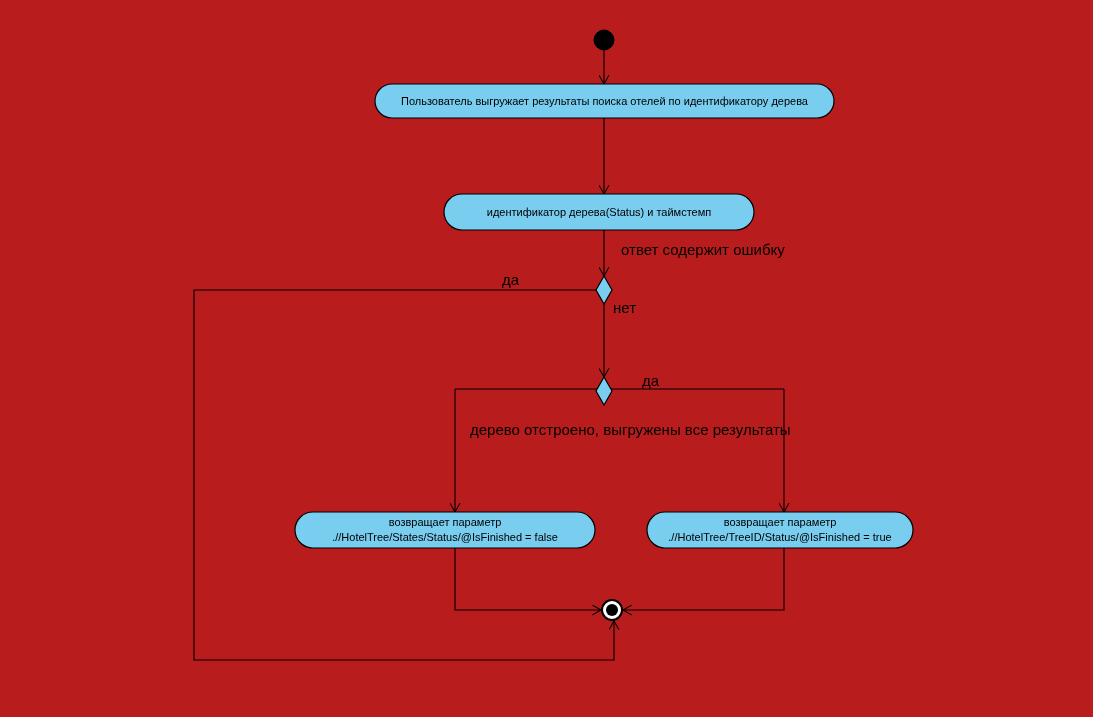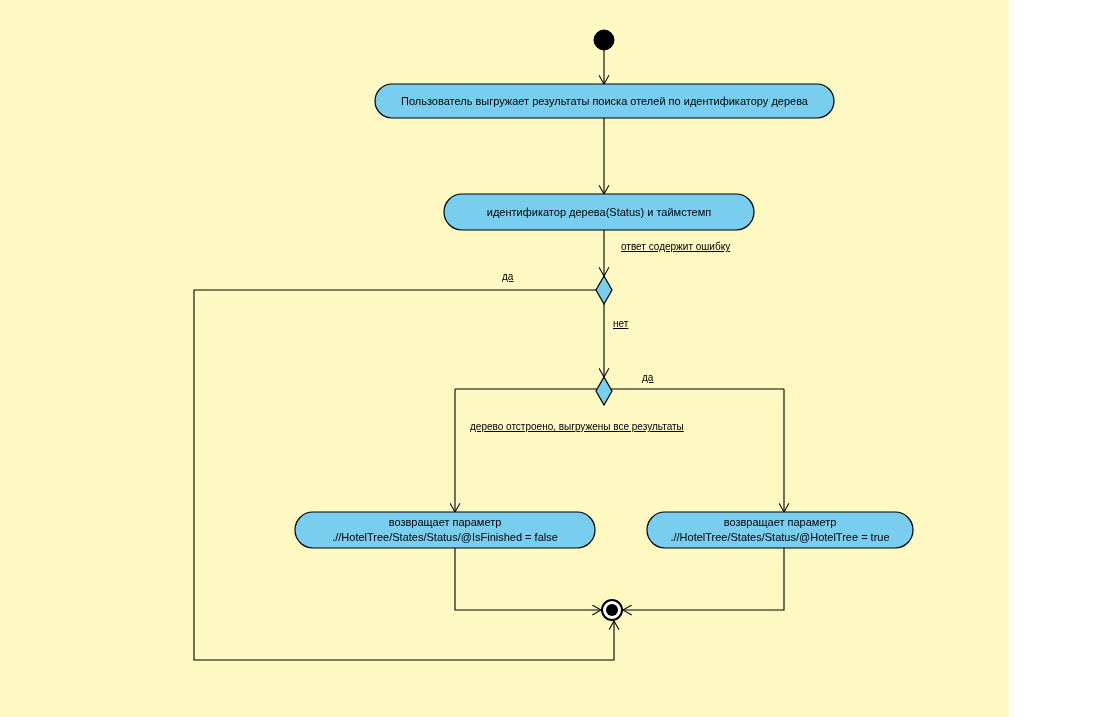--- a/index.html
+++ b/index.html
@@ -8,23 +8,23 @@
     background: #ffffff;
   }
   body {
     width: 1093px;
     height: 717px;
     font-family: "Liberation Sans", sans-serif;
     overflow: hidden;
   }
   #diagram-canvas {
     position: relative;
-    width: 1009px;
+    width: 1093px;
     height: 717px;
-    background: #fef9c3;
+    background: #b91c1c;
   }
   #diagram-svg {
     position: absolute;
     top: 0;
     left: 0;
     width: 1093px;
     height: 717px;
   }
   .node-label {
     position: absolute;
@@ -36,24 +36,23 @@
     font-family: "Liberation Sans", sans-serif;
     font-size: 11px;
     color: #000000;
     line-height: 15px;
     pointer-events: none;
     white-space: nowrap;
   }
   .edge-label {
     position: absolute;
     font-family: "Liberation Sans", sans-serif;
-    font-size: 10px;
+    font-size: 15px;
     color: #000000;
     white-space: nowrap;
-    text-decoration: underline;
   }
 </style>
 </head>
 <body>
 
 <div id="diagram-canvas">
 
   <svg id="diagram-svg" viewBox="0 0 1093 717" xmlns="http://www.w3.org/2000/svg">
     <defs>
       <marker id="arrowOpen" viewBox="0 0 12 12" refX="10.5" refY="6" markerWidth="11" markerHeight="11" orient="auto-start-reverse" markerUnits="userSpaceOnUse">
@@ -112,26 +111,26 @@
     <span>идентификатор дерева(Status) и таймстемп</span>
   </div>
 
   <div class="node-label" style="left:295px; top:512px; width:300px; height:36px;">
     <span>возвращает параметр</span>
     <span>.//HotelTree/States/Status/@IsFinished = false</span>
   </div>
 
   <div class="node-label" style="left:647px; top:512px; width:266px; height:36px;">
     <span>возвращает параметр</span>
-    <span>.//HotelTree/States/Status/@HotelTree = true</span>
+    <span>.//HotelTree/TreeID/Status/@IsFinished = true</span>
   </div>
 
   <div class="edge-label" style="left:621px; top:241px;">ответ содержит ошибку</div>
 
   <div class="edge-label" style="left:502px; top:271px;">да</div>
 
-  <div class="edge-label" style="left:613px; top:318px;">нет</div>
+  <div class="edge-label" style="left:613px; top:299px;">нет</div>
 
   <div class="edge-label" style="left:642px; top:372px;">да</div>
 
   <div class="edge-label" style="left:470px; top:421px;">дерево отстроено, выгружены все результаты</div>
 
 </div>
 
 </body></html>

